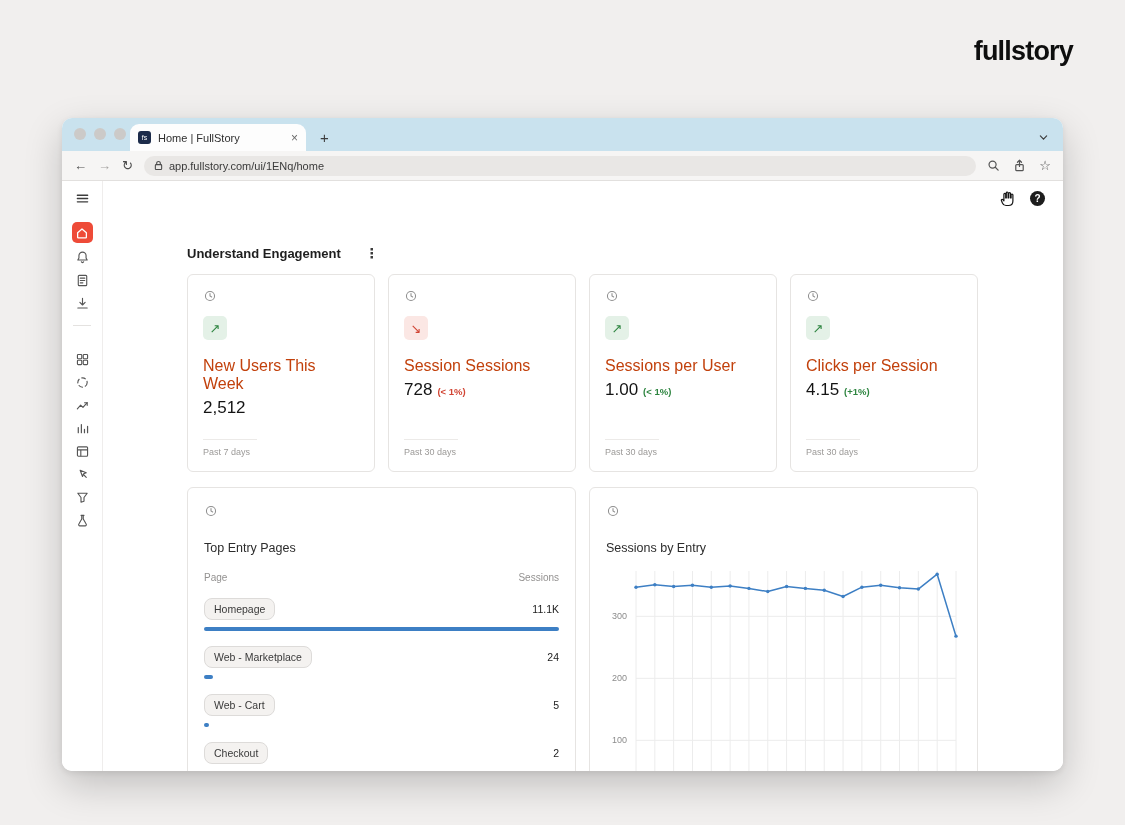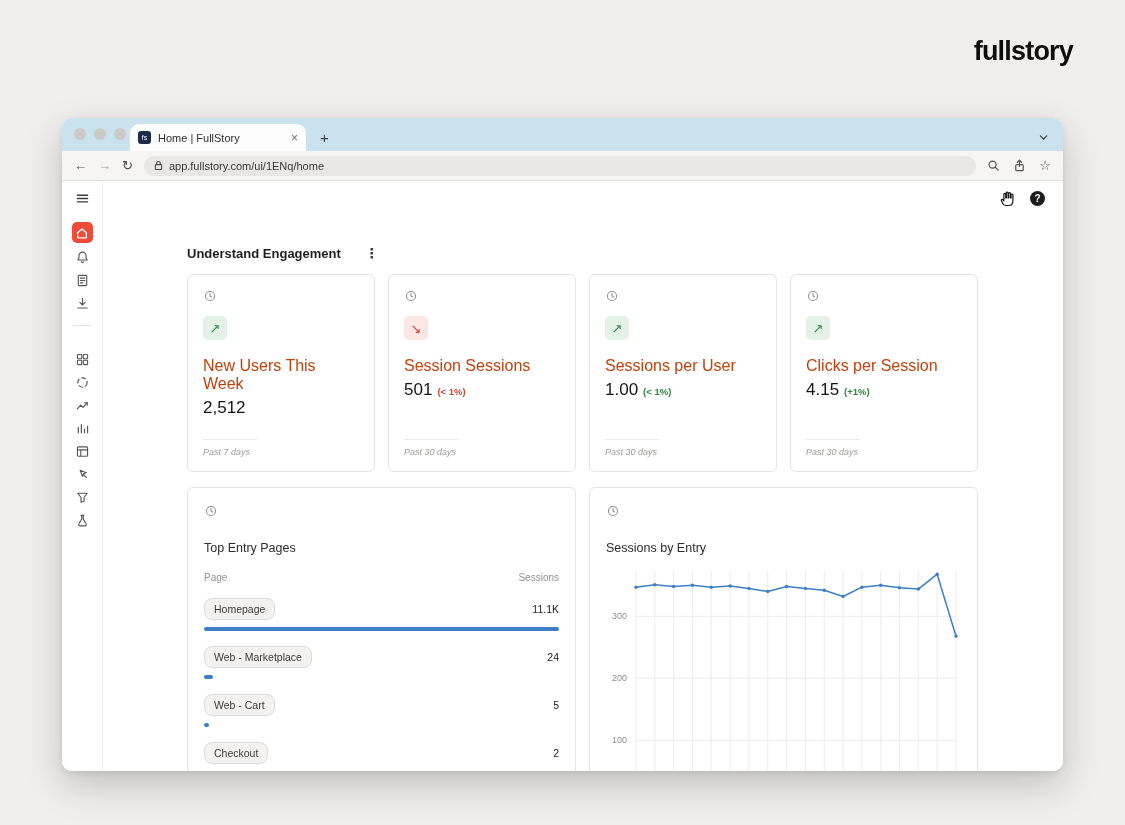--- a/index.html
+++ b/index.html
@@ -80,21 +80,21 @@
     display:flex; align-items:center; justify-content:center; font-size:13px; }
   .badge[data-trend="up"]   { background:#e4f1e7; color:#2e8540; }
   .badge[data-trend="down"] { background:#fbe7e4; color:#d14534; }
   .mlabel { margin-top:17px; font-size:16px; color:#c2410c; }
   .mvalue-row { margin-top:5px; display:flex; align-items:baseline; gap:5px; }
   .mvalue { font-size:17px; font-weight:400; color:#141414; }
   .mdelta { font-size:9.5px; font-weight:600; }
   .mdelta[data-color="red"]   { color:#d14534; }
   .mdelta[data-color="green"] { color:#2e8540; }
   .mfooter { margin-top:auto; font-size:9px; color:#9c9a98;
-    border-top:1px solid #eceae8; padding-top:7px; min-width:54px; white-space:nowrap;font-style:italic; }
+    border-top:1px solid #eceae8; padding-top:7px; min-width:54px; white-space:nowrap; }
   
   .bottom-row { margin-top:15px; display:flex; gap:13px; }
   .bcard {
     width:389px; height:360px; background:#fff; border:1px solid #e6e4e2; border-radius:6px;
     padding:16px; overflow:hidden;
   }
   .bcard-title { margin-top:23px; font-size:12.5px; color:#2c2c2c; }
   .tep-headers { margin-top:17px; display:flex; justify-content:space-between; }
   .tep-headers span { font-size:10px; color:#939190;text-align:right; }
   .tep-row { margin-top:15px; display:flex; justify-content:space-between; align-items:center; height:22px; }
@@ -275,21 +275,21 @@
               <svg width="14" height="14" viewBox="0 0 16 16" fill="none" stroke="#8f8f8f" stroke-width="1.2" stroke-linecap="round">
                 <circle cx="8" cy="8" r="5.2"></circle>
                 <path d="M8 5.2V8l1.9 1.1"></path>
               </svg>
             </span>
           <span class="badge" data-trend="down">
               <span>↘</span>
             </span>
           <div class="mlabel">Session Sessions</div>
           <div class="mvalue-row">
-            <span class="mvalue">501</span>
+            <span class="mvalue">728</span>
             <span class="mdelta" data-color="red">(&lt; 1%)</span>
           </div>
           <div class="mfooter">Past 30 days</div>
         </div>
 
         <div class="mcard">
           <span class="clock">
               <svg width="14" height="14" viewBox="0 0 16 16" fill="none" stroke="#8f8f8f" stroke-width="1.2" stroke-linecap="round">
                 <circle cx="8" cy="8" r="5.2"></circle>
                 <path d="M8 5.2V8l1.9 1.1"></path>

